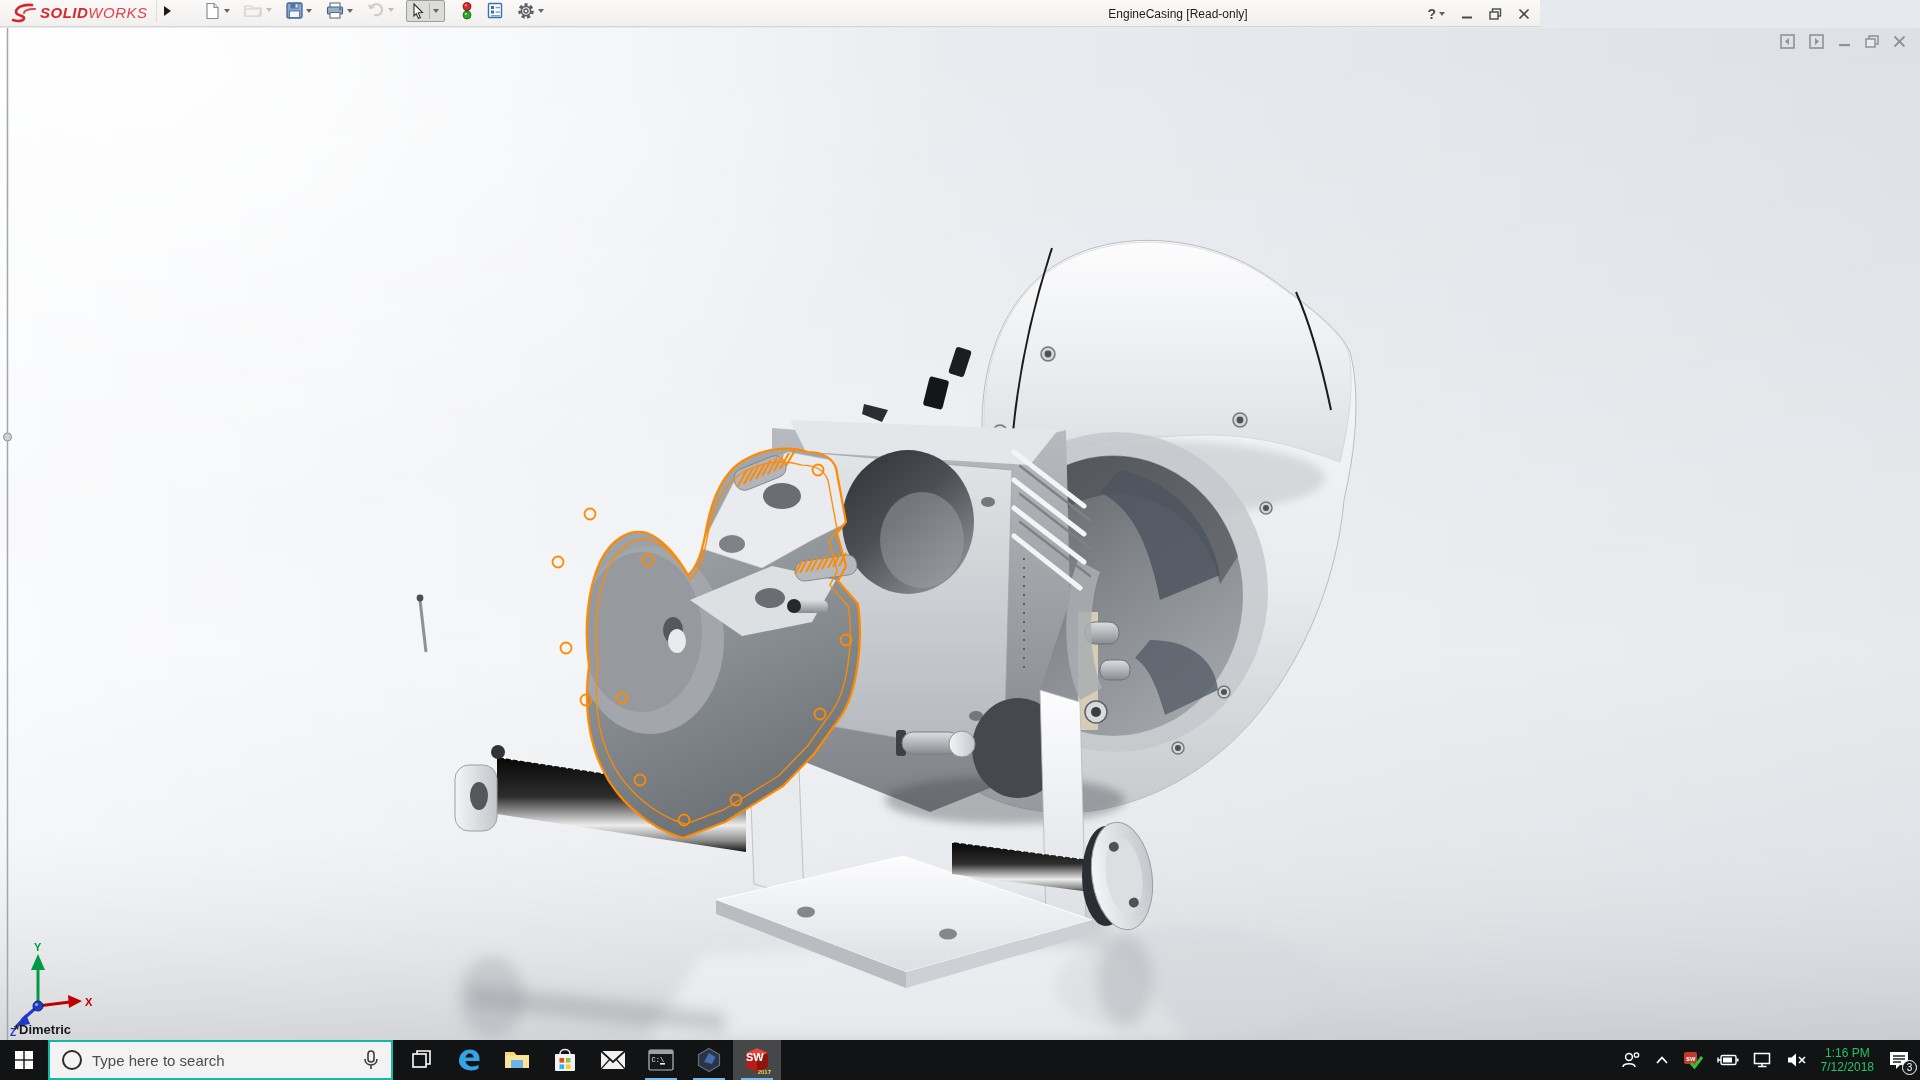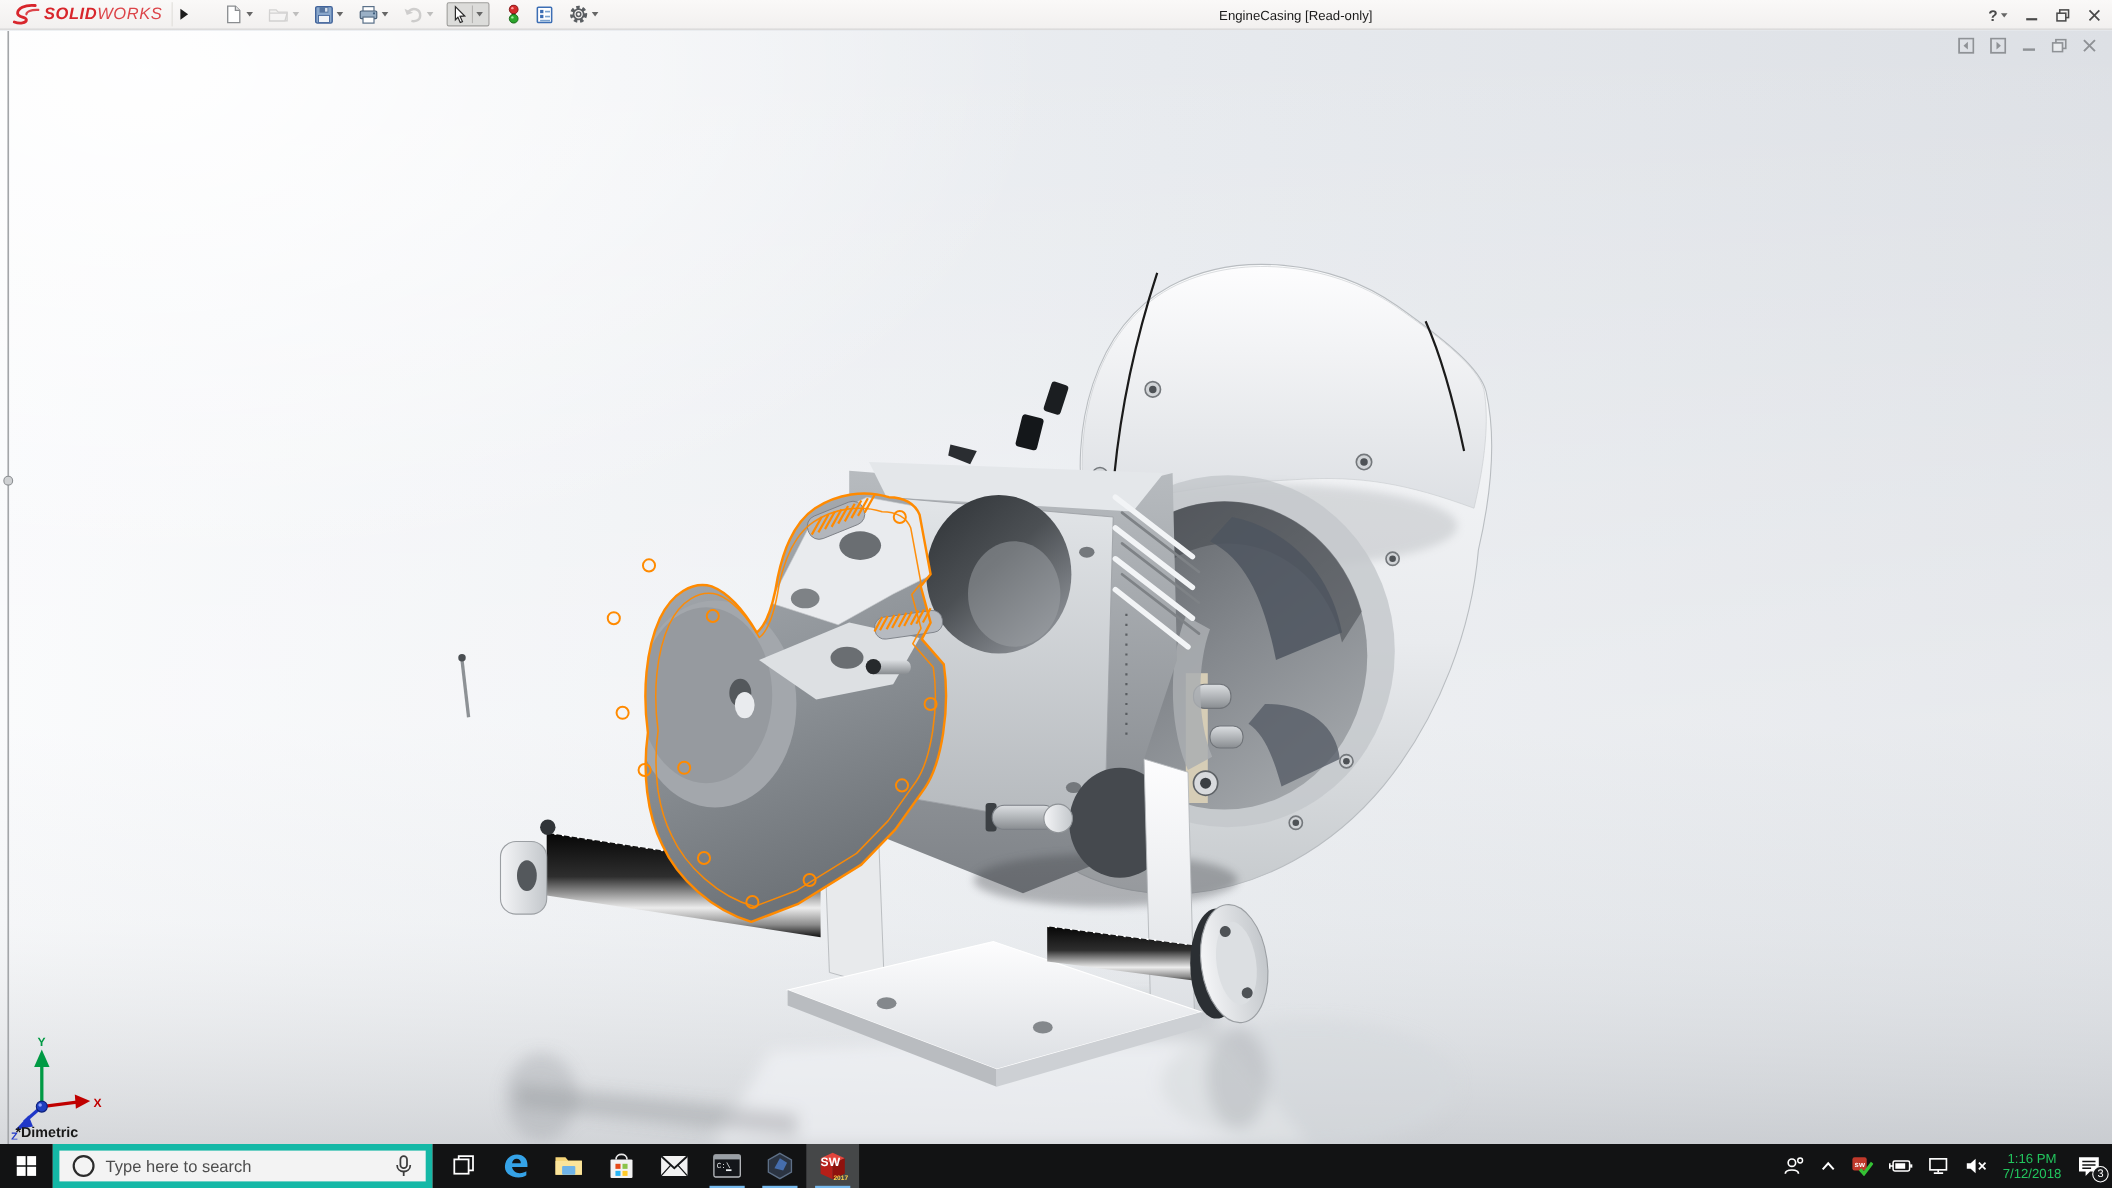--- a/index.html
+++ b/index.html
@@ -1,22 +1,22 @@
 <!DOCTYPE html>
 <html><head>
 <meta charset="utf-8">
 <style>
   * { box-sizing: border-box; margin: 0; padding: 0; }
   html,body { width:1920px; height:1080px; overflow:hidden;
     font-family:"Liberation Sans", sans-serif; background:#e6e9ed; position:relative; }
 
   
-  .titlebar{ position:absolute; top:0; left:0; width:1920px; height:27px;
+  .titlebar{ position:absolute; top:0; left:0; width:1540px; height:27px;
     background:linear-gradient(#faf9f8,#f2f0ef); border-bottom:1px solid #d7d5d3;
-    display:flex; align-items:center; z-index:30; }
+    display:flex; align-items:flex-start; z-index:30; }
   .logo{ display:flex; align-items:center; gap:4px; padding:0 8px 0 10px; height:100%; }
   .logo-bold{ color:#d8262c; font-weight:bold; font-style:italic; font-size:15px; letter-spacing:.5px; }
   .logo-light{ color:#d8262c; font-weight:400; font-style:italic; font-size:15px; letter-spacing:.5px; opacity:.85; }
   .flyout{ width:22px; height:22px; display:flex; align-items:center; justify-content:center;
     border-left:1px solid #e0deda; margin-right:22px; cursor:pointer; }
   .tbtn{ display:flex; align-items:center; gap:3px; padding:2px 4px; border-radius:2px; cursor:pointer; }
   .tbtn + .tbtn{ margin-left:6px; }
   .caret{ width:0; height:0; border-left:3.5px solid transparent; border-right:3.5px solid transparent;
     border-top:4px solid #666; }
   .disabled{ opacity:.38; filter:grayscale(1); }
@@ -34,21 +34,21 @@
   .scene{ position:absolute; left:0; top:-28px; width:1920px; height:1080px; }
   .docctl{ position:absolute; top:6px; right:14px; display:flex; align-items:center; gap:14px; z-index:5; }
   .docctl svg{ display:block; cursor:pointer; }
   .orient-label{ position:absolute; left:14px; top:994px; font-size:13px; font-weight:600; color:#181818; z-index:5;}
   .triad{ position:absolute; left:8px; top:912px; z-index:5; }
 
   
   .taskbar{ position:absolute; left:0; bottom:0; width:1920px; height:40px; background:#121314;
     display:flex; align-items:stretch; z-index:40; }
   .start{ width:48px; display:flex; align-items:center; justify-content:center; cursor:pointer; }
-  .searchbox{ width:345px; background:#f3f3f3; border:6px solid #14b8a6; display:flex; align-items:center;
+  .searchbox{ width:345px; background:#f3f3f3; border:2px solid #14b8a6; display:flex; align-items:center;
     gap:10px; padding:0 12px; cursor:text; }
   .searchbox .ring{ width:20px; height:20px; border:2.5px solid #2b2b2b; border-radius:50%; }
   .searchbox .ph{ flex:1; font-size:15px; color:#4d4d4d; }
   .tb-apps{ display:flex; align-items:stretch; margin-left:4px; }
   .app{ width:48px; display:flex; align-items:center; justify-content:center; position:relative; cursor:pointer; }
   .app.running::after{ content:""; position:absolute; bottom:0; left:8px; right:8px; height:2.5px; background:#76b9ed; }
   .app.active{ background:#454748; }
   .tray{ margin-left:auto; display:flex; align-items:center; gap:14px; padding-right:10px; }
   .tray-ico{ display:flex; align-items:center; justify-content:center; cursor:pointer; }
   .clock{ color:#22c55e; font-size:12px; text-align:center; line-height:14px; cursor:pointer; }

